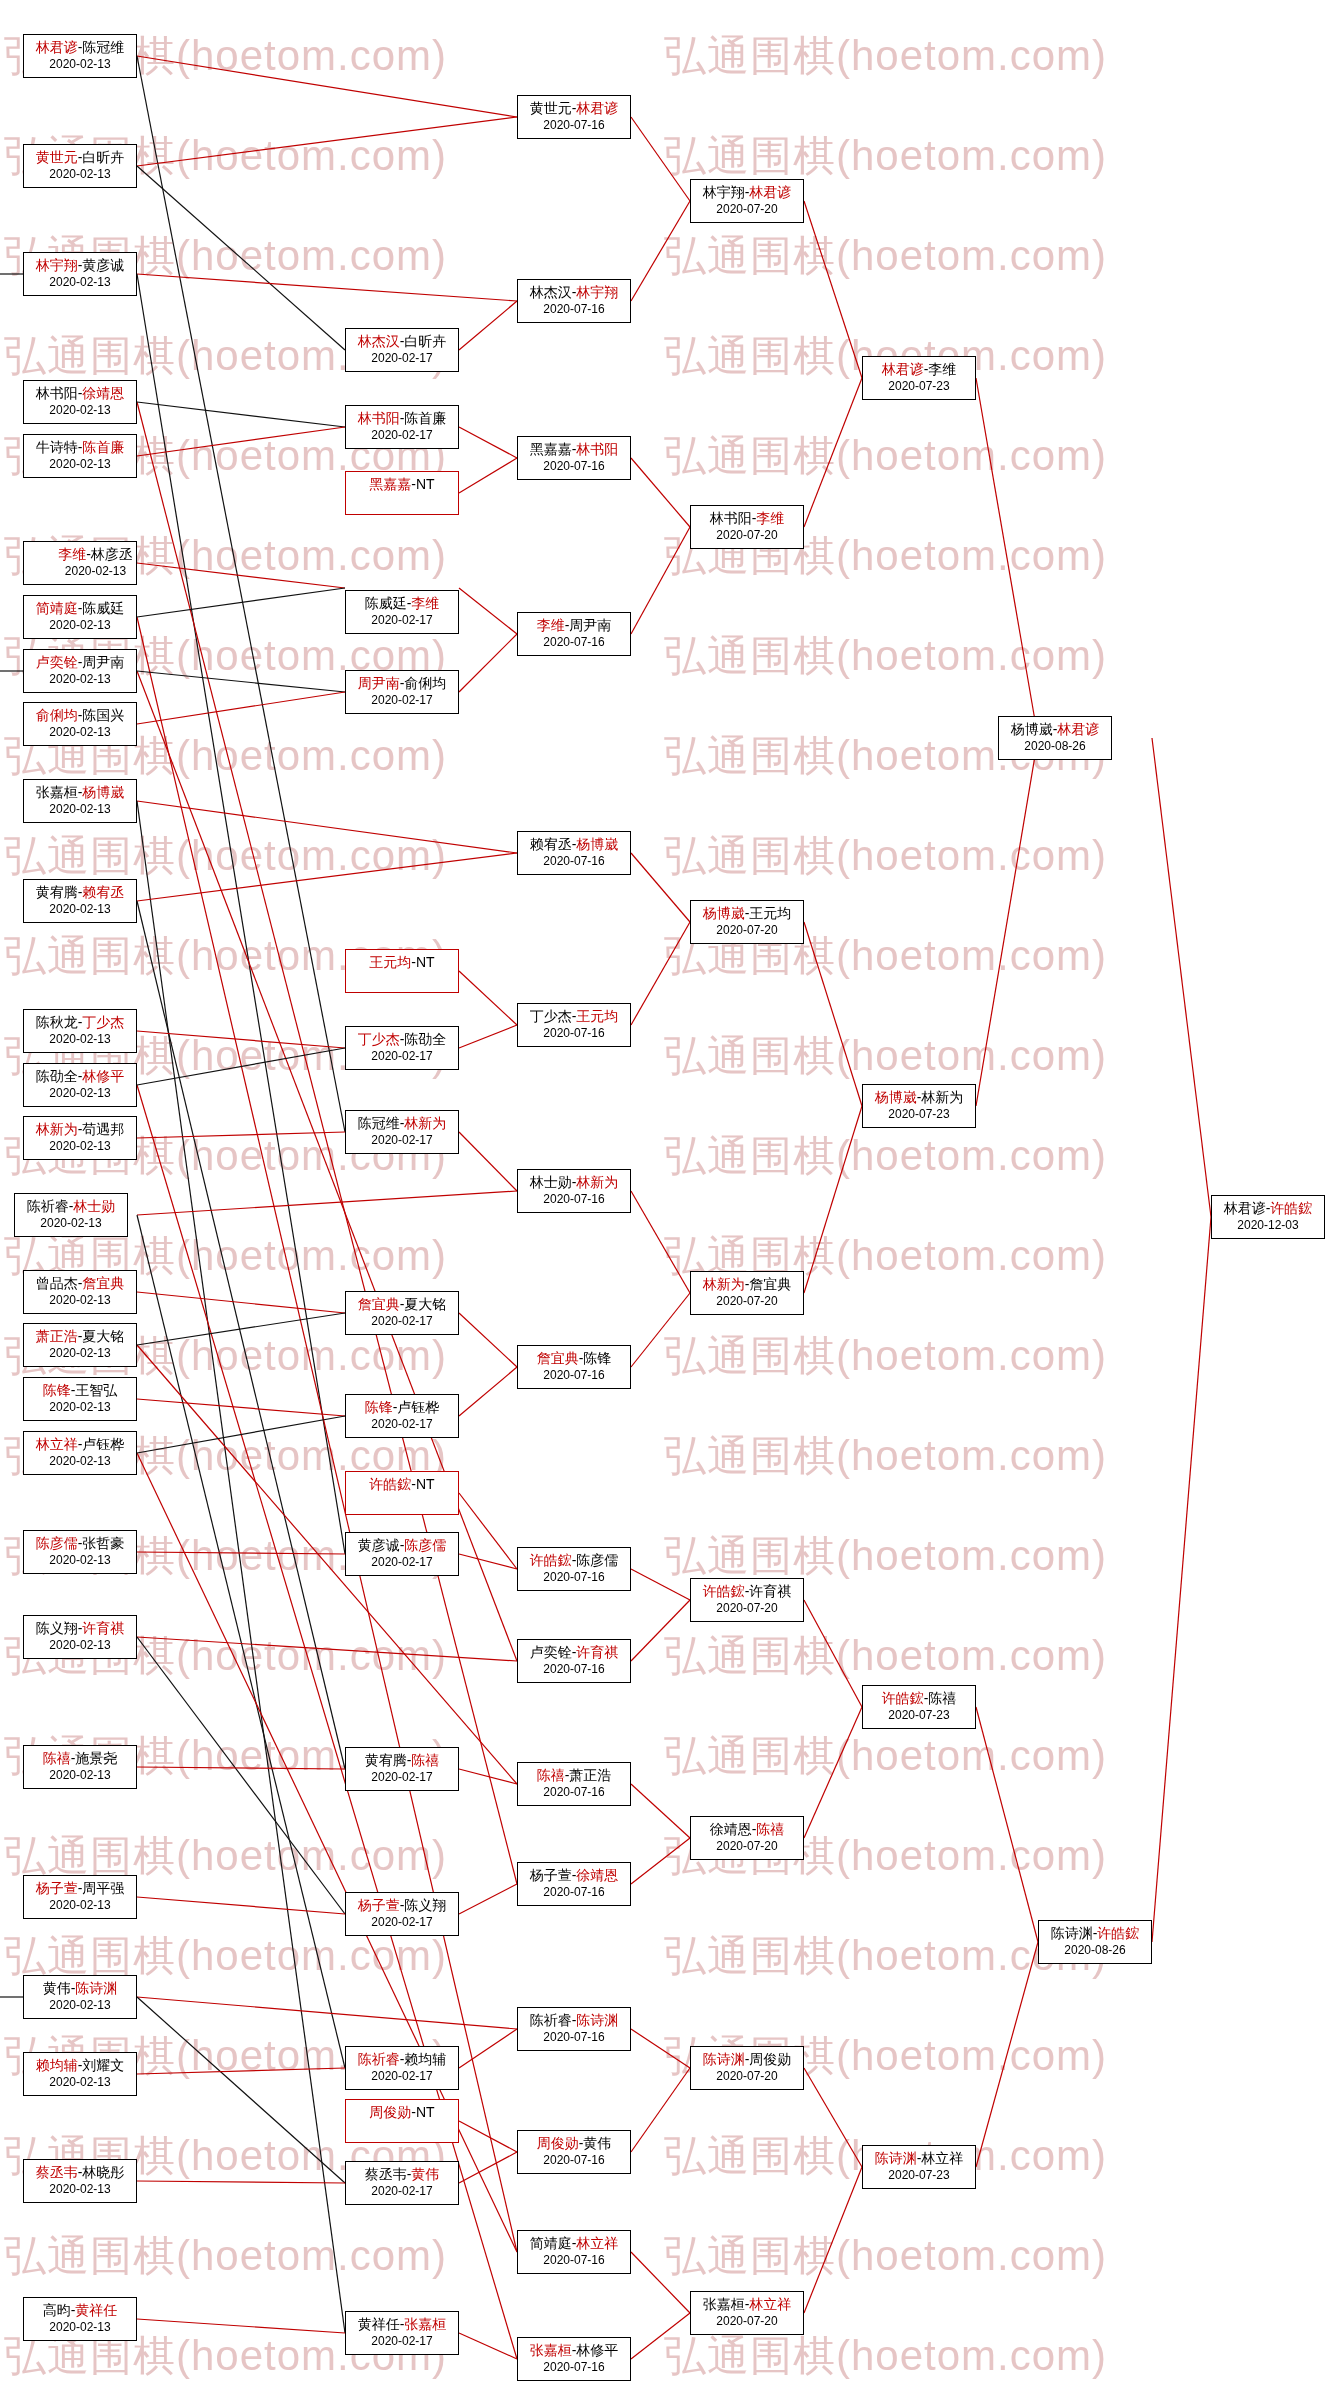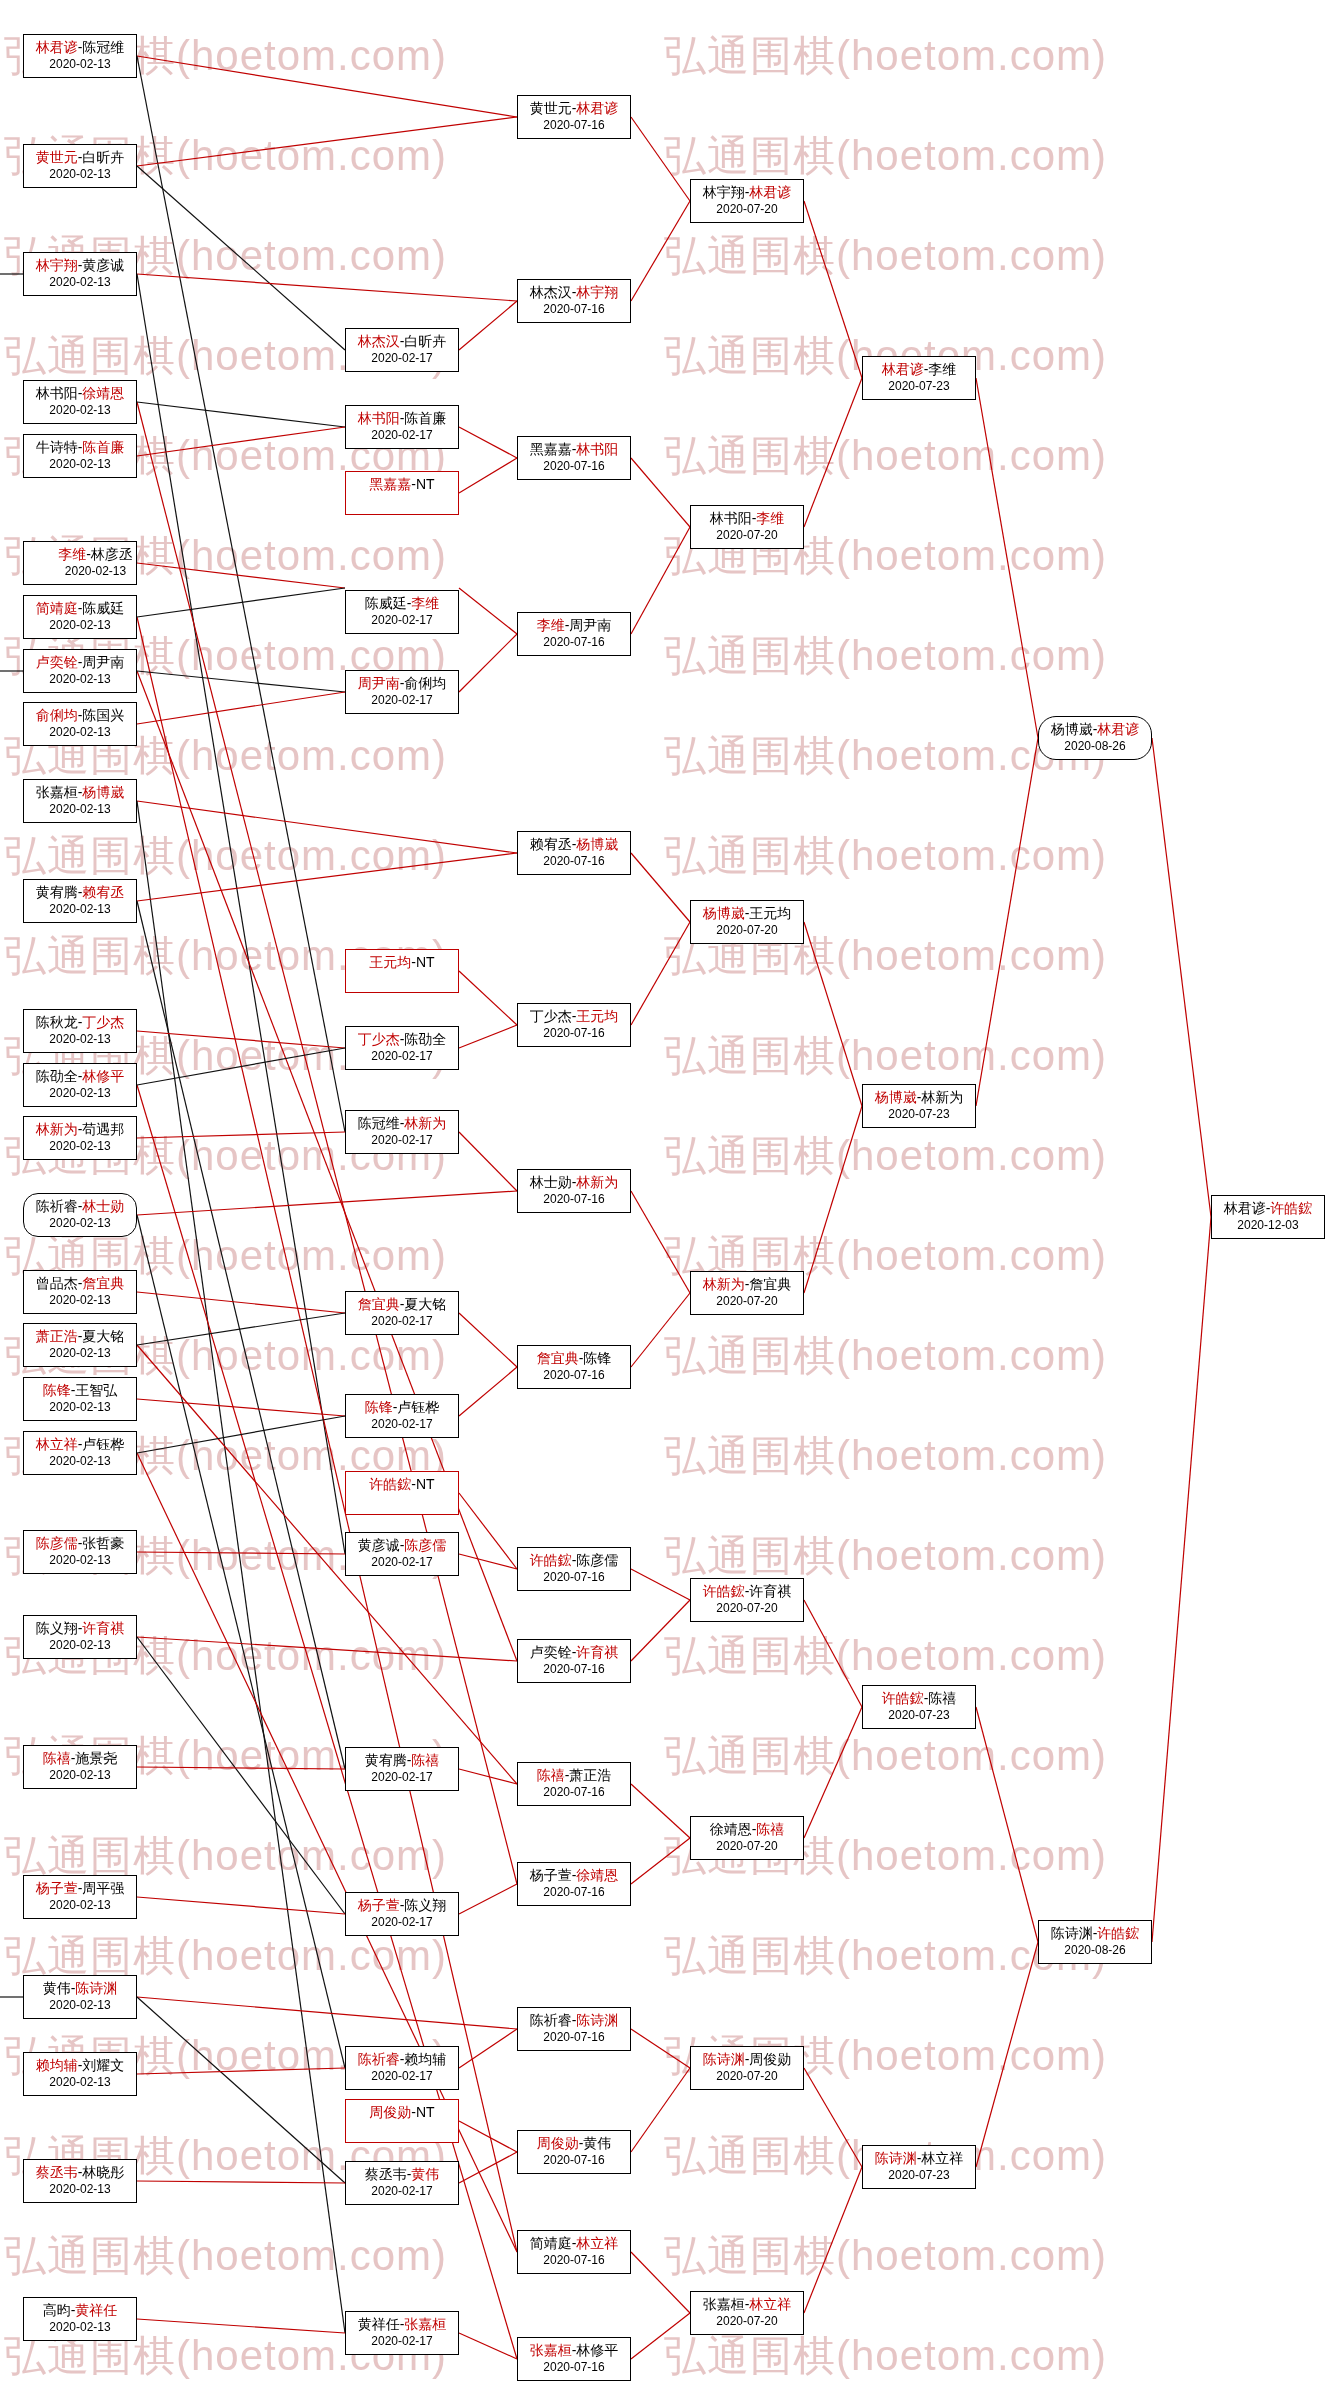--- a/index.html
+++ b/index.html
@@ -210,21 +210,21 @@
       <div class="date">2020-02-13</div>
     </div>
     <div class="match" style="left: 23px; top: 1063px;">
       <div class="names"><span>陈劭全</span><span>-</span><span class="win">林修平</span></div>
       <div class="date">2020-02-13</div>
     </div>
     <div class="match" style="left: 23px; top: 1116px;">
       <div class="names"><span class="win">林新为</span><span>-</span><span>苟遇邦</span></div>
       <div class="date">2020-02-13</div>
     </div>
-    <div class="match" style="left: 23px; top: 1193px; border-radius: 15px;">
+    <div class="match" style="left: 14px; top: 1193px;">
       <div class="names"><span>陈祈睿</span><span>-</span><span class="win">林士勋</span></div>
       <div class="date">2020-02-13</div>
     </div>
     <div class="match" style="left: 23px; top: 1270px;">
       <div class="names"><span>曾品杰</span><span>-</span><span class="win">詹宜典</span></div>
       <div class="date">2020-02-13</div>
     </div>
     <div class="match" style="left: 23px; top: 1323px;">
       <div class="names"><span class="win">萧正浩</span><span>-</span><span>夏大铭</span></div>
       <div class="date">2020-02-13</div>
@@ -442,21 +442,21 @@
       <div class="date">2020-07-23</div>
     </div>
     <div class="match" style="left: 862px; top: 1685px;">
       <div class="names"><span class="win">许皓鋐</span><span>-</span><span>陈禧</span></div>
       <div class="date">2020-07-23</div>
     </div>
     <div class="match" style="left: 862px; top: 2145px;">
       <div class="names"><span class="win">陈诗渊</span><span>-</span><span>林立祥</span></div>
       <div class="date">2020-07-23</div>
     </div>
-    <div class="match" style="left: 1038px; top: 716px; border-radius: 18px;">
+    <div class="match" style="left: 998px; top: 716px;">
       <div class="names"><span>杨博崴</span><span>-</span><span class="win">林君谚</span></div>
       <div class="date">2020-08-26</div>
     </div>
     <div class="match" style="left: 1038px; top: 1920px;">
       <div class="names"><span>陈诗渊</span><span>-</span><span class="win">许皓鋐</span></div>
       <div class="date">2020-08-26</div>
     </div>
     <div class="match" style="left: 1211px; top: 1195px;">
       <div class="names"><span>林君谚</span><span>-</span><span class="win">许皓鋐</span></div>
       <div class="date">2020-12-03</div>

